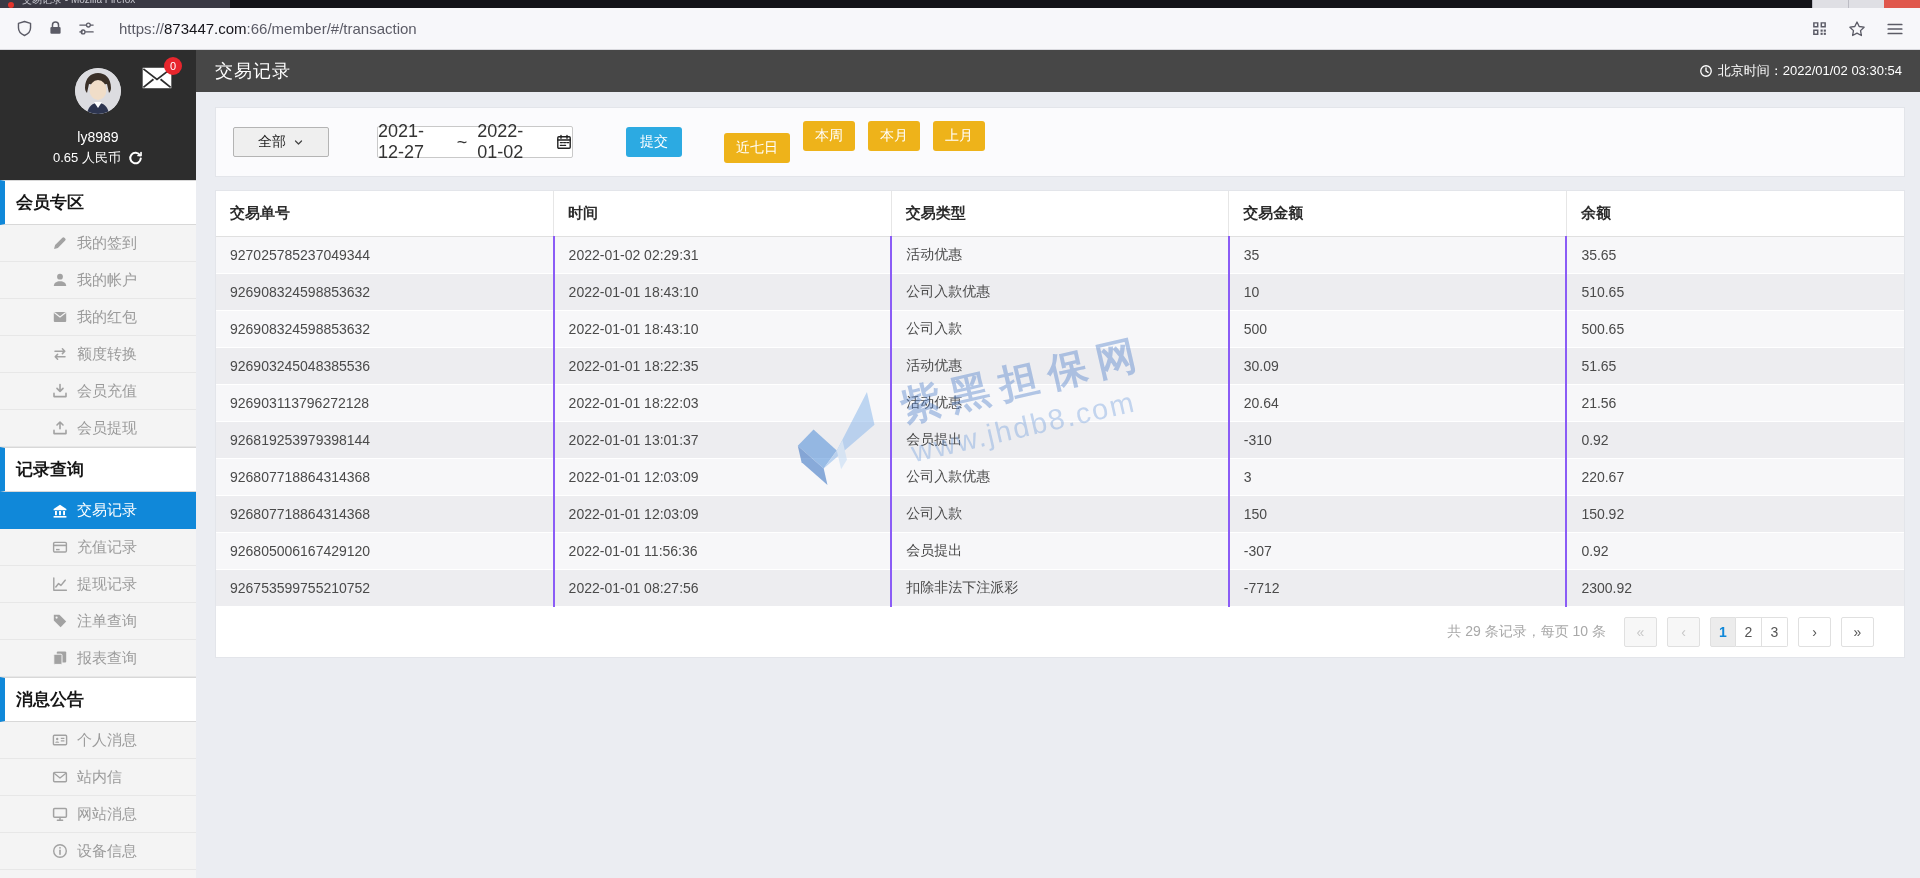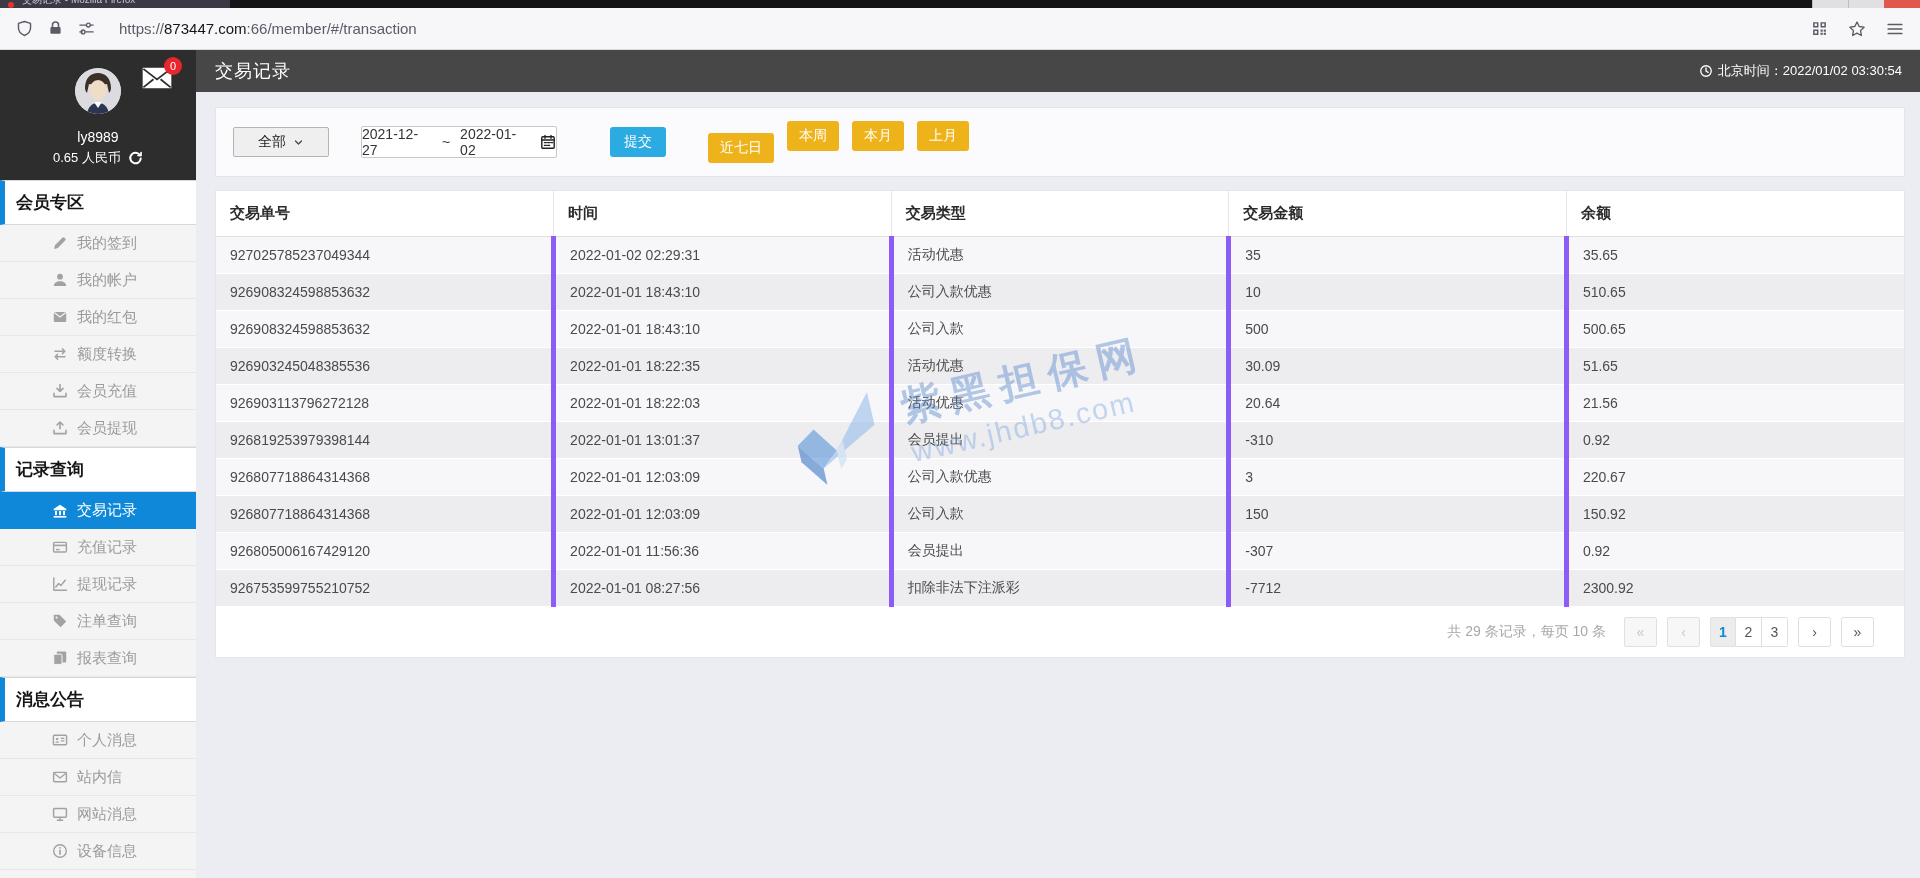--- a/index.html
+++ b/index.html
@@ -43,33 +43,33 @@
   .menu-item .ic { display:inline-flex; color:#a2a2a2; width:16px; }
   .menu-item.active { background:var(--accent-blue,#1088d9); color:#fff; border-bottom:none; }
   .menu-item.active .ic { color:#fff; }
 
   
   .main { position:absolute; left:196px; top:92px; width:1724px; height:786px; background:#ebedf2; overflow:hidden; }
 
   .filter-card { margin:15px 15px 0 19px; height:70px; background:#fbfbfd; border:1px solid #e3e5ea; display:flex; align-items:center; padding:0 17px; }
   .sel { height:30px; background:#efefef; border:1px solid #b4b4b4; border-radius:2px; display:flex; align-items:center; padding:0 24px; gap:7px; font-size:14px; color:#1d1d1d; cursor:pointer; }
   .sel .ic { display:inline-flex; color:#444; }
-  .datebox { margin-left:32px; height:32px; width:196px; background:#fff; border:1px solid #c9c9c9; border-radius:2px; display:flex; align-items:center; justify-content:center; gap:10px; font-size:14px; color:#333; cursor:text; }
+  .datebox { margin-left:48px; height:32px; width:196px; background:#fff; border:1px solid #c9c9c9; border-radius:2px; display:flex; align-items:center; justify-content:center; gap:10px; font-size:18px; color:#333; cursor:text; }
   .datebox .ic { display:inline-flex; color:#222; }
   .btn { height:30px; border:none; border-radius:3px; color:#fff; font-size:14px; padding:0 12px; display:flex; align-items:center; cursor:pointer; font-family:inherit; }
   .btn.submit { margin-left:53px; background:var(--submit-blue,#2caae2); padding:0 14px; }
   .btn.quick { background:var(--warn-yellow,#eeb31a); }
   .btn.quick.first { margin-left:42px;margin-top:12px; }
   .btn.quick + .btn.quick { margin-left:13px; }
 
   .table-card { margin:13px 15px 0 19px; background:#fff; border:1px solid #e3e5ea; }
   table { width:100%; border-collapse:collapse; table-layout:fixed; }
   th { height:45px; text-align:left; padding-left:14px; font-size:15px; color:#2b2b2b; background:#fff; border-right:1px solid #e6e6e6; border-bottom:1px solid #e0e0e0; font-weight:bold; }
   th:last-child { border-right:none; }
-  td { height:37px; padding-left:14px; font-size:14px; color:#4a4a4a; border-right:5px solid #8b5cf6; border-bottom:1px solid #fff; white-space:nowrap; }
+  td { height:37px; padding-left:14px; font-size:14px; color:#4a4a4a; border-right:2px solid #8b5cf6; border-bottom:1px solid #fff; white-space:nowrap; }
   td:last-child { border-right:none; }
   tr.odd td { background:#f7f7f9; }
   tr.even td { background:#ededf0; }
 
   .pagebar { height:50px; display:flex; align-items:center; justify-content:flex-end; padding-right:30px; }
   .pg-summary { font-size:14px; color:#a8a8a8; margin-right:18px; }
   .pg-btn { min-width:33px; height:30px; border:1px solid #e0e0e0; background:#fff; color:#555; font-size:14px; display:flex; align-items:center; justify-content:center; border-radius:2px; cursor:pointer; }
   .pg-btn.disabled { color:#c8c8c8; background:#f7f7f7; }
   .pg-gap { width:10px; }
   .pages { display:flex; }

